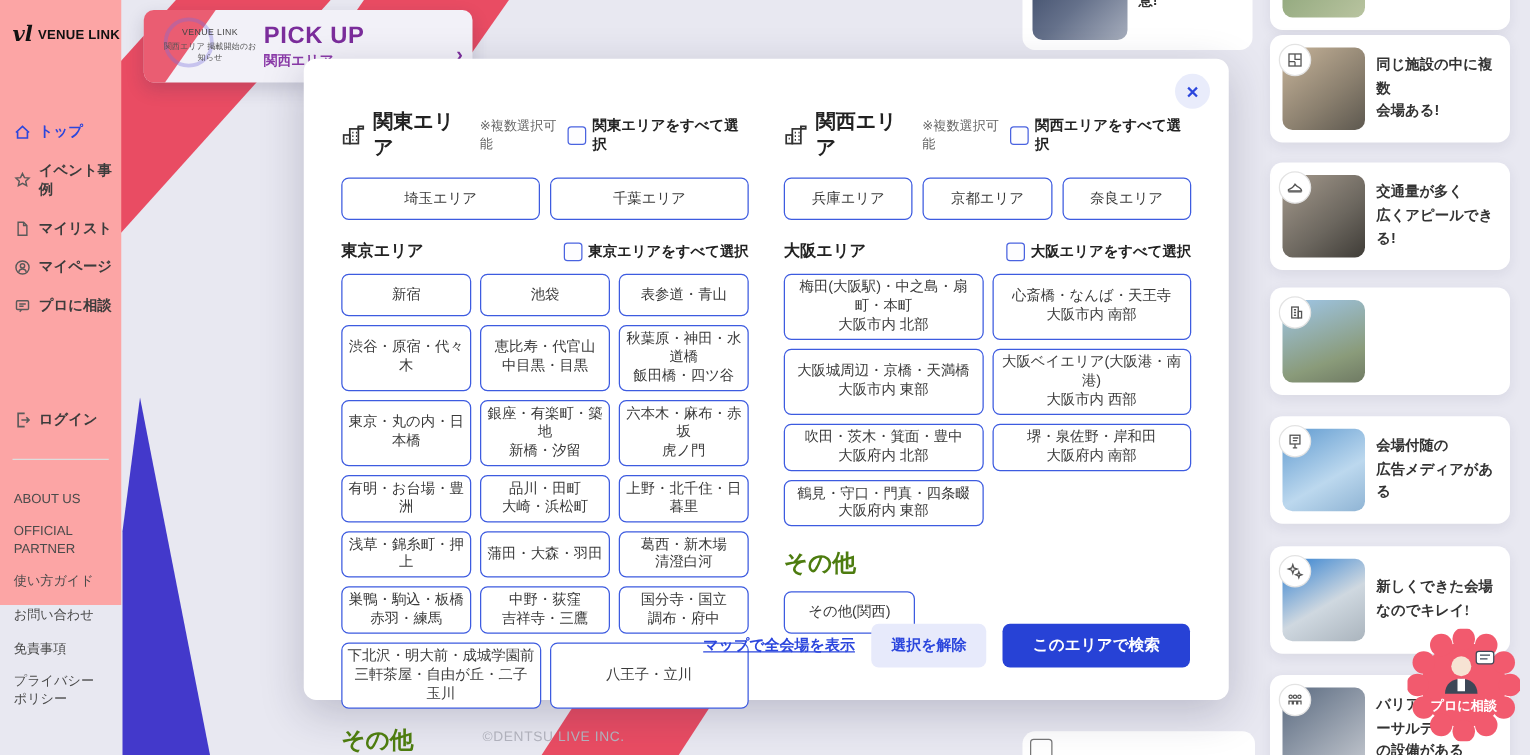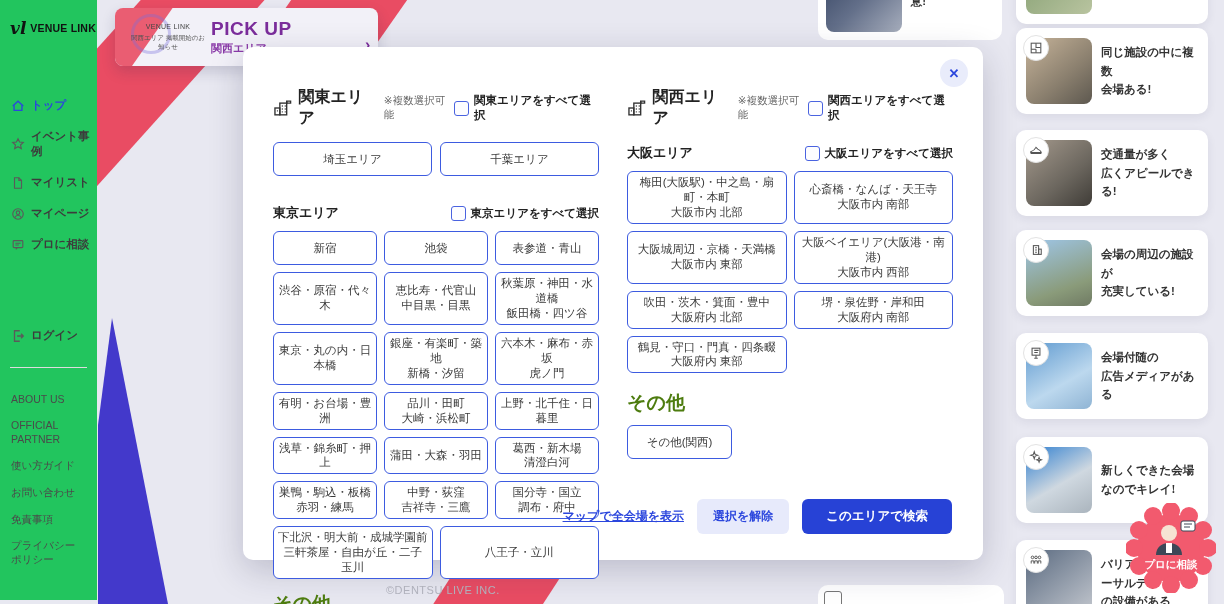--- a/index.html
+++ b/index.html
@@ -1,22 +1,22 @@
 <!DOCTYPE html>
 <html lang="ja"><head>
 <meta charset="utf-8">
 <style>
   * { margin:0; padding:0; box-sizing:border-box; }
   html,body { width:1224px; height:604px; overflow:hidden;
     font-family:"Liberation Sans","DejaVu Sans",sans-serif; background:#e8e8f1; position:relative; }
   #deco-svg { position:absolute; left:0; top:0; z-index:1; }
 
   
-  .sidebar { position:absolute; left:0; top:0; width:97px; height:600px;
-    background:#22c55e; z-index:15; padding:18px 0 0 0; }
+  .sidebar { position:absolute; left:0; top:0; width:97px; height:484px;
+    background:#fca5a5; z-index:15; padding:18px 0 0 0; }
   .logo { display:flex; align-items:center; gap:4px; padding-left:10px; margin-bottom:52px; }
   .logo .mark { font-family:"DejaVu Serif",serif; font-style:italic; font-weight:bold; font-size:17px; color:#111; }
   .logo .word { font-weight:bold; font-size:10.5px; letter-spacing:.2px; color:#111; }
   .nav-item { display:flex; align-items:center; gap:6px; padding:8px 0 8px 11px;
     font-size:11.5px; font-weight:bold; color:#3c3c3c; cursor:pointer; }
   .nav-item svg { width:14px; height:14px; stroke:#5a5a5a; }
   .nav-item.active { color:#2b46dd; }
   .nav-item.active svg { stroke:#2b46dd; }
   .login-row { display:flex; align-items:flex-end; gap:6px; padding:8px 0 8px 11px;
     font-size:11.5px; font-weight:bold; color:#3c3c3c; margin-top:60px; cursor:pointer; }
@@ -54,21 +54,21 @@
     background:#e9ecfb; color:#2b46dd; font-size:13px; font-weight:bold;
     display:flex; align-items:center; justify-content:center; cursor:pointer; border:none; }
   .col { width:327px; display:flex; flex-direction:column; }
   .region-head { display:flex; align-items:center; margin-bottom:13px; }
   .region-head svg { width:20px; height:18px; margin-right:6px; stroke:#333; }
   .region-title { font-size:16px; font-weight:bold; color:#222; }
   .region-note { font-size:10.5px; color:#666; margin-left:6px; }
   .select-all { margin-left:auto; display:flex; align-items:center; gap:5px; cursor:pointer; }
   .checkbox { width:15px; height:15px; border:1.8px solid #4a63e0; border-radius:3px; background:#fdfdff; flex:0 0 auto; }
   .select-all .lbl { font-size:11.5px; font-weight:bold; color:#222; }
-  .pref-row { display:flex; gap:8px; margin-bottom:26px; }
+  .pref-row { display:flex; gap:8px; margin-bottom:14px; }
   .area-btn { border:1.6px solid #3d5be0; border-radius:6px; background:#fff; color:#3a3a3a;
     font-size:11.5px; line-height:1.3; min-height:34px; display:flex; flex-direction:column;
     align-items:center; justify-content:center; text-align:center; cursor:pointer; padding:3px 4px;
     font-family:inherit; }
   .pref-row .area-btn { flex:1; }
   .sub-head { display:flex; align-items:center; margin:2px 0 9px 0; }
   .sub-title { font-size:13px; font-weight:bold; color:#222; }
   .grid3 { display:grid; grid-template-columns:repeat(3,1fr); gap:7px; margin-bottom:7px; }
   .grid2 { display:grid; grid-template-columns:repeat(2,1fr); gap:7px; margin-bottom:7px; }
   .wide-row { display:grid; grid-template-columns:1fr 1fr; gap:7px; margin-bottom:2px; }
@@ -338,20 +338,31 @@
           <path d="M14 2h4v2h-4z"></path>
           <path d="M4 12h1M9 7h1M12 7h1M9 10h1M12 10h1M9 13h1M12 13h1"></path>
       </svg>
       <span class="region-title">関西エリア</span>
       <span class="region-note">※複数選択可能</span>
       <span class="select-all">
         <span class="checkbox"></span>
         <span class="lbl">関西エリアをすべて選択</span>
       </span>
     </div>
+    <div class="pref-row" id="kansai-prefs">
+        <button class="area-btn">
+          <div>兵庫エリア</div>
+        </button>
+        <button class="area-btn">
+          <div>京都エリア</div>
+        </button>
+        <button class="area-btn">
+          <div>奈良エリア</div>
+        </button>
+      </div>
     <div class="sub-head">
       <span class="sub-title">大阪エリア</span>
       <span class="select-all">
         <span class="checkbox"></span>
         <span class="lbl">大阪エリアをすべて選択</span>
       </span>
     </div>
     <div class="grid2" id="osaka-grid">
         <button class="area-btn">
           <div>梅田(大阪駅)・中之島・扇町・本町</div>
@@ -429,22 +440,20 @@
     <div class="rail-card" style="top: 230px; height: 86px;">
       <div class="rail-photo" style="background: linear-gradient(160deg, rgb(159, 198, 232), rgb(138, 155, 122) 70%, rgb(111, 122, 99));">
         <div class="rail-icon">
           <svg viewBox="0 0 16 16" fill="none" stroke-width="1.2">
             <rect x="5" y="3" width="6" height="10"></rect>
             <rect x="11" y="7" width="3" height="6"></rect>
             <path d="M7 5.5h2M7 8h2M7 10.5h2"></path>
           </svg>
         </div>
       </div>
-      <div class="rail-txt">会場の周辺の施設が
-充実している!</div>
     </div>
     <div class="rail-card" style="top: 333px; height: 86px;">
       <div class="rail-photo" style="background: linear-gradient(150deg, rgb(95, 154, 208), rgb(188, 216, 238) 60%, rgb(143, 180, 212));">
         <div class="rail-icon">
           <svg viewBox="0 0 16 16" fill="none" stroke-width="1.2">
             <rect x="3.5" y="2.5" width="9" height="8"></rect>
             <path d="M8 10.5V14M6 14h4M6 5h5M6 7.5h4"></path>
           </svg>
         </div>
       </div>

